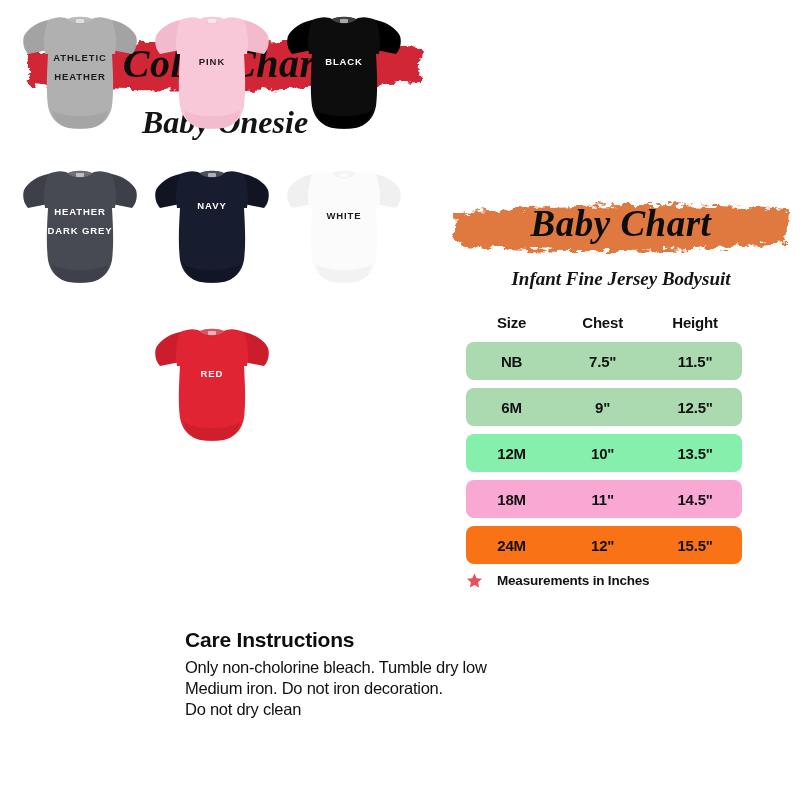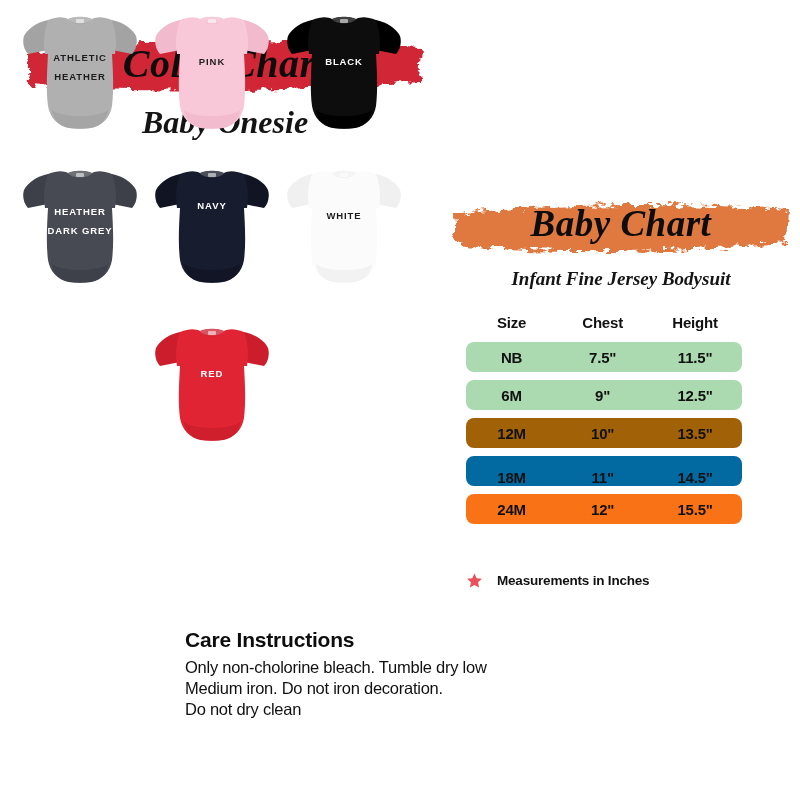--- a/index.html
+++ b/index.html
@@ -76,21 +76,21 @@
     color: #111111;
     letter-spacing: -0.2px;
   }
   .col-size   { width: 33%; }
   .col-chest  { width: 33%; }
   .col-height { width: 34%; }
 
   .table-row {
     display: flex;
     align-items: center;
-    height: 30px;
+    height: 38px;
     margin-top: 8px;
     border-radius: 8px;
     background: #abd9b0;
   }
   .table-row > div {
     text-align: center;
     font-weight: bold;
     font-size: 15px;
     color: #111111;
     letter-spacing: -0.2px;
@@ -386,26 +386,26 @@
       <div class="table-row" style="background: rgb(171, 217, 176);">
         <div class="col-size">NB</div>
         <div class="col-chest">7.5"</div>
         <div class="col-height">11.5"</div>
       </div>
       <div class="table-row" style="background: rgb(171, 217, 176);">
         <div class="col-size">6M</div>
         <div class="col-chest">9"</div>
         <div class="col-height">12.5"</div>
       </div>
-      <div class="table-row" style="background: #a16207;">
+      <div class="table-row" style="background: #86efac;">
         <div class="col-size">12M</div>
         <div class="col-chest">10"</div>
         <div class="col-height">13.5"</div>
       </div>
-      <div class="table-row" style="background: #0369a1; align-items: flex-end;">
+      <div class="table-row" style="background: #f9a8d4;">
         <div class="col-size">18M</div>
         <div class="col-chest">11"</div>
         <div class="col-height">14.5"</div>
       </div>
       <div class="table-row" style="background: #f97316;">
         <div class="col-size">24M</div>
         <div class="col-chest">12"</div>
         <div class="col-height">15.5"</div>
       </div>
     </div>

